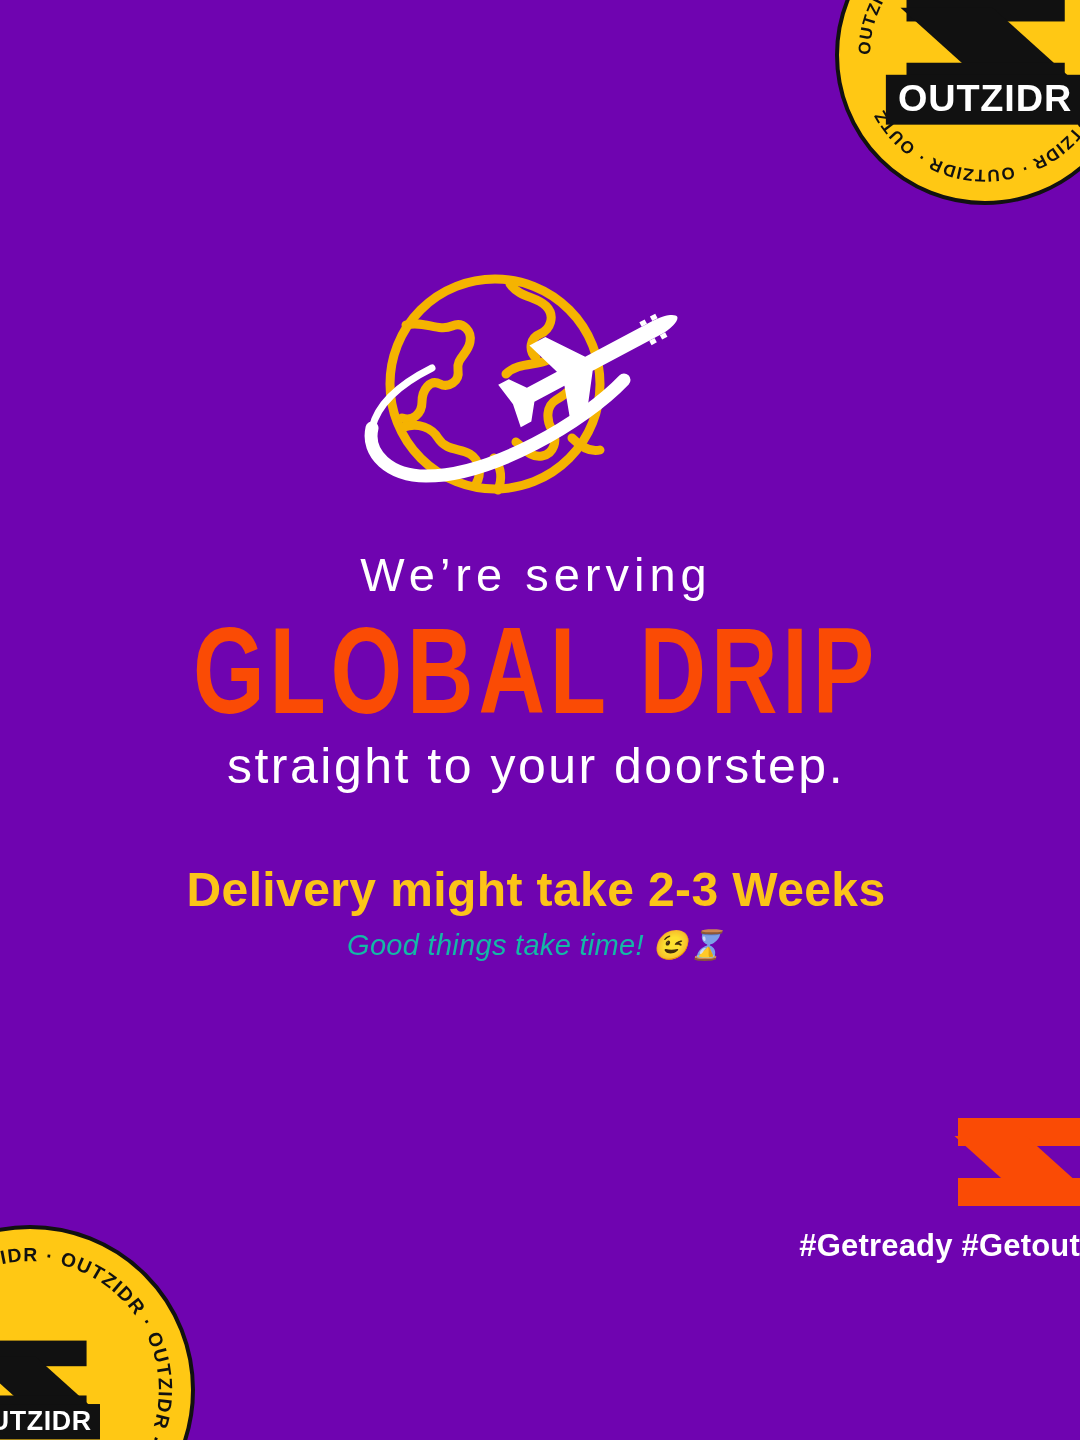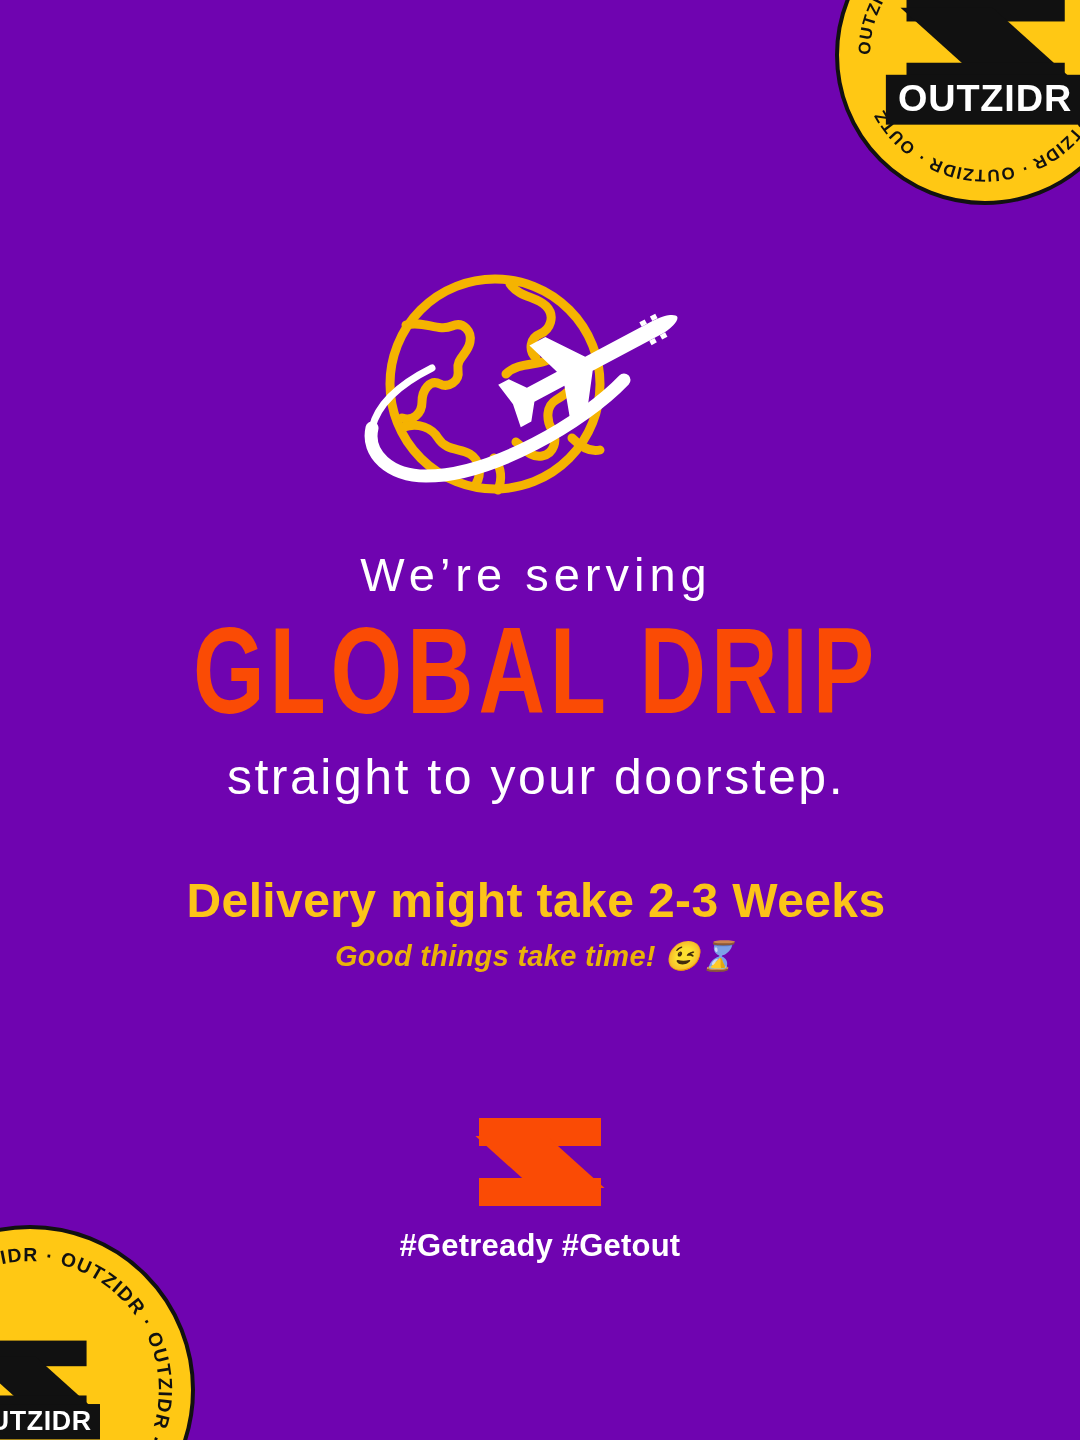--- a/index.html
+++ b/index.html
@@ -140,49 +140,49 @@
     transform: scaleY(1.28) scaleX(0.96);
     transform-origin: center top;
     white-space: nowrap;
   }
   .line-doorstep {
     color: #ffffff;
     font-size: 50px;
     font-weight: 300;
     letter-spacing: 2.5px;
     line-height: 1.1;
-    margin-top: 45px;
+    margin-top: 34px;
   }
   .line-delivery {
     color: #FCC418;
     font-size: 48px;
     font-weight: bold;
     letter-spacing: 0.4px;
     line-height: 1.1;
     margin-top: 70px;
   }
   .line-sub {
-    color: #eab308;
+    color: #14b8a6;
     font-size: 29px;
-    font-weight: bold;
+    font-weight: normal;
     font-style: italic;
     letter-spacing: 0.3px;
     line-height: 1.1;
     margin-top: 14px;
   }
 
   
   .footer {
     position: absolute;
     left: 0;
     right: 0;
     top: 1118px;
     display: flex;
     flex-direction: column;
-    align-items: center;
+    align-items: flex-end;
   }
   .footer .zmark {
     width: 122px;
     height: 88px;
     --zc: #FA4B05;
   }
   .footer .zmark .zbar { height: 28px; }
   .footer .zmark .zdiag {
     width: 28px;
     margin-left: -14px;

